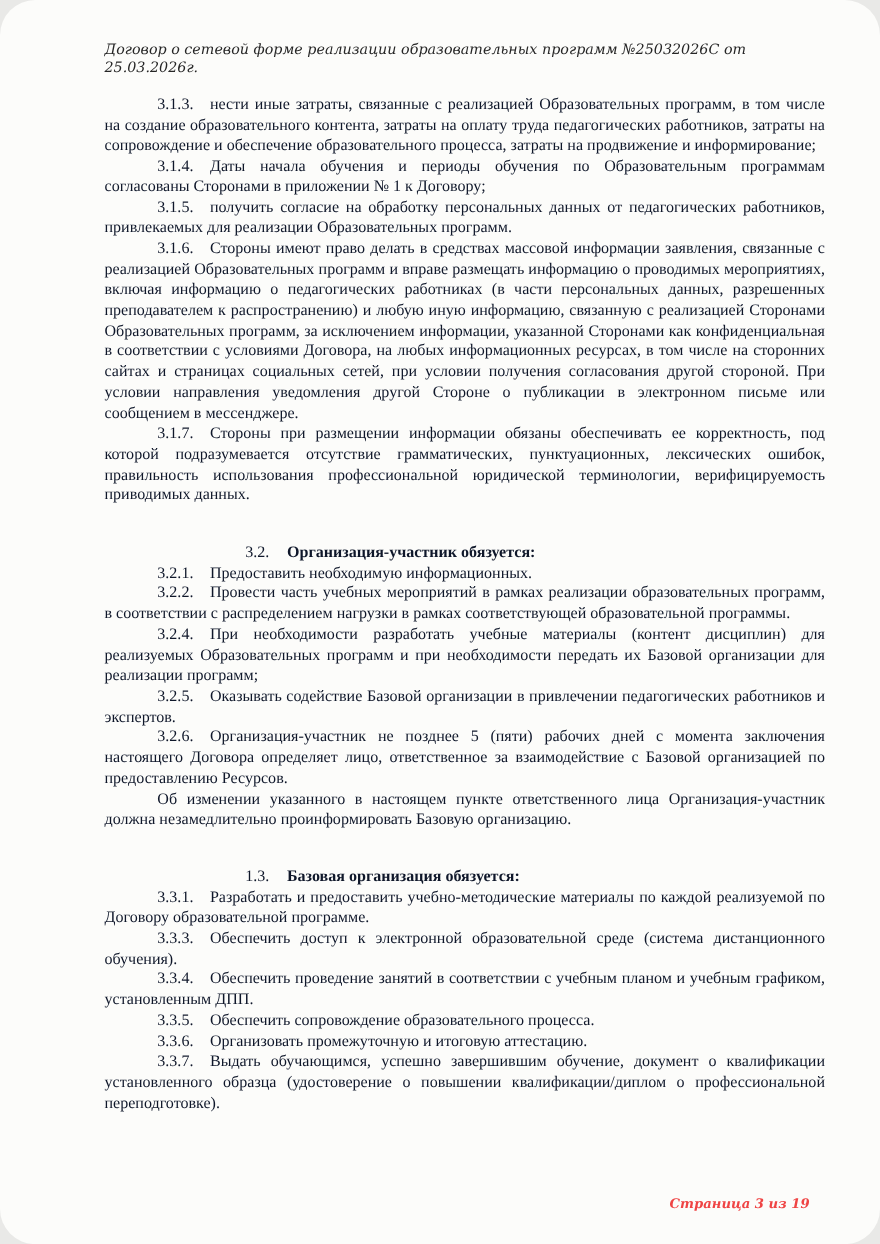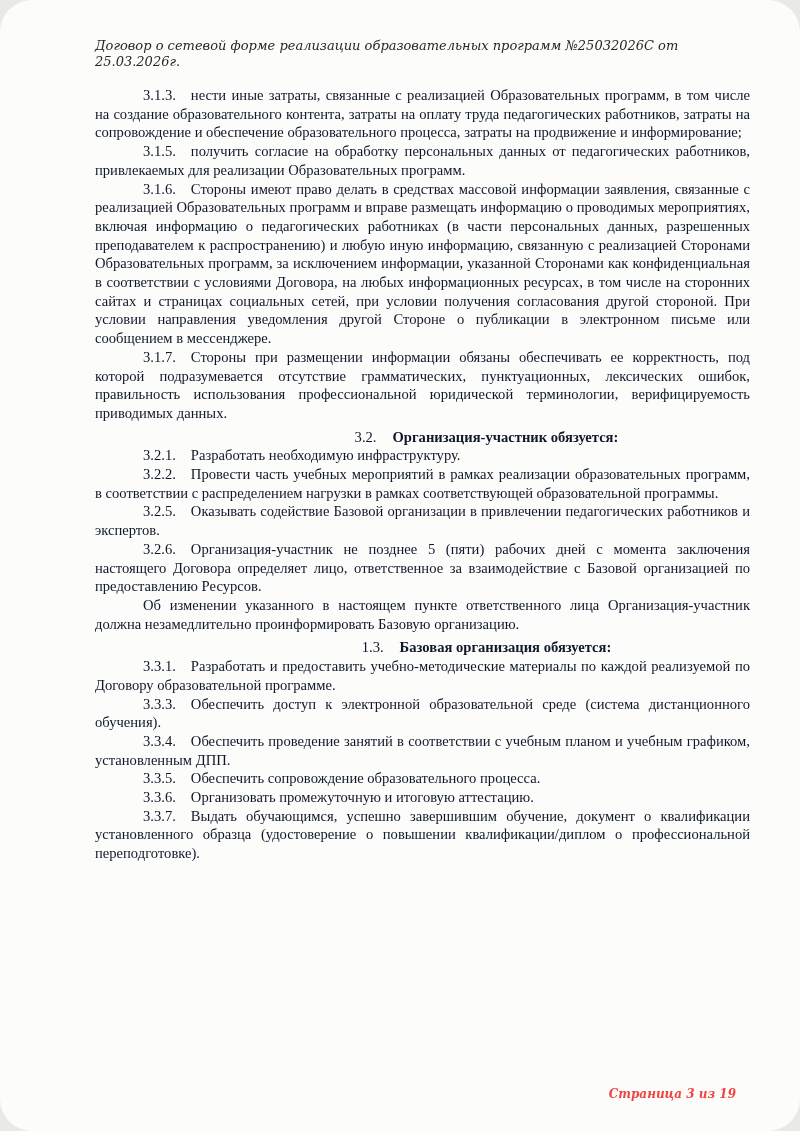--- a/index.html
+++ b/index.html
@@ -33,24 +33,24 @@
     margin: 0;
     font-size: 14.6px;
     line-height: 18.7px;
     text-align: justify;
     text-indent: 48px;
     color: #0f172a;
   }
   .para .num { margin-right: 15px; }
   .para.item .txt { }
   .para.heading {
-    text-align: center;
+    text-align: left;
     text-indent: 0;
     margin-left: 128px;
-    margin-top: 5px;
+    margin-top: 33px;
   }
   .para.heading .num { margin-right: 16px; font-weight: normal; }
   .para.heading .txt { font-weight: bold; }
   .para.plain { }
   .doc-footer {
     position: absolute;
     right: 64px;
     bottom: 30px;
     font-family: "DejaVu Serif", serif;
     font-style: italic;
@@ -61,34 +61,36 @@
 </style>
 </head>
 <body>
 
 <div class="page">
   <p class="doc-header">Договор о сетевой форме реализации образовательных программ №25032026С от 25.03.2026г.</p>
 
   <div class="doc-body">
   <p class="para item"><span class="num">3.1.3.</span><span class="txt">нести иные затраты, связанные с реализацией Образовательных программ, в том числе на создание образовательного контента, затраты на оплату труда педагогических работников, затраты на сопровождение и обеспечение образовательного процесса, затраты на продвижение и информирование;</span></p>
 
+  <p class="para item"><span class="num">3.1.4.</span><span class="txt">Даты начала обучения и периоды обучения по Образовательным программам согласованы Сторонами в приложении № 1 к Договору;</span></p>
 
   <p class="para item"><span class="num">3.1.5.</span><span class="txt">получить согласие на обработку персональных данных от педагогических работников, привлекаемых для реализации Образовательных программ.</span></p>
 
   <p class="para item"><span class="num">3.1.6.</span><span class="txt">Стороны имеют право делать в средствах массовой информации заявления, связанные с реализацией Образовательных программ и вправе размещать информацию о проводимых мероприятиях, включая информацию о педагогических работниках (в части персональных данных, разрешенных преподавателем к распространению) и любую иную информацию, связанную с реализацией Сторонами Образовательных программ, за исключением информации, указанной Сторонами как конфиденциальная в соответствии с условиями Договора, на любых информационных ресурсах, в том числе на сторонних сайтах и страницах социальных сетей, при условии получения согласования другой стороной. При условии направления уведомления другой Стороне о публикации в электронном письме или сообщением в мессенджере.</span></p>
 
   <p class="para item"><span class="num">3.1.7.</span><span class="txt">Стороны при размещении информации обязаны обеспечивать ее корректность, под которой подразумевается отсутствие грамматических, пунктуационных, лексических ошибок, правильность использования профессиональной юридической терминологии, верифицируемость приводимых данных.</span></p>
 
   <p class="para heading"><span class="num">3.2.</span><span class="txt">Организация-участник обязуется:</span></p>
 
-  <p class="para item"><span class="num">3.2.1.</span><span class="txt">Разработать необходимую инфраструктуру.</span></p>
+  <p class="para item"><span class="num">3.2.1.</span><span class="txt">Предоставить необходимую информационных.</span></p>
 
   <p class="para item"><span class="num">3.2.2.</span><span class="txt">Провести часть учебных мероприятий в рамках реализации образовательных программ, в соответствии с распределением нагрузки в рамках соответствующей образовательной программы.</span></p>
 
 
+  <p class="para item"><span class="num">3.2.4.</span><span class="txt">При необходимости разработать учебные материалы (контент дисциплин) для реализуемых Образовательных программ и при необходимости передать их Базовой организации для реализации программ;</span></p>
 
   <p class="para item"><span class="num">3.2.5.</span><span class="txt">Оказывать содействие Базовой организации в привлечении педагогических работников и экспертов.</span></p>
 
   <p class="para item"><span class="num">3.2.6.</span><span class="txt">Организация-участник не позднее 5 (пяти) рабочих дней с момента заключения настоящего Договора определяет лицо, ответственное за взаимодействие с Базовой организацией по предоставлению Ресурсов.</span></p>
 
   <p class="para plain"><span class="txt">Об изменении указанного в настоящем пункте ответственного лица Организация-участник должна незамедлительно проинформировать Базовую организацию.</span></p>
 
   <p class="para heading"><span class="num">1.3.</span><span class="txt">Базовая организация обязуется:</span></p>
 
   <p class="para item"><span class="num">3.3.1.</span><span class="txt">Разработать и предоставить учебно-методические материалы по каждой реализуемой по Договору образовательной программе.</span></p>

